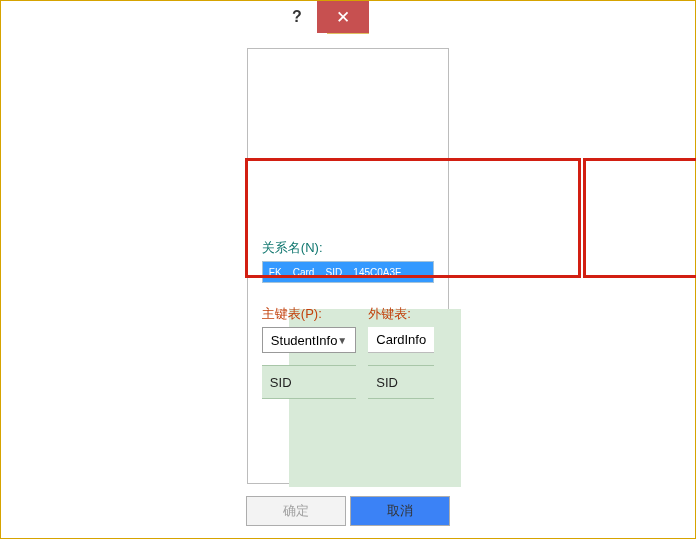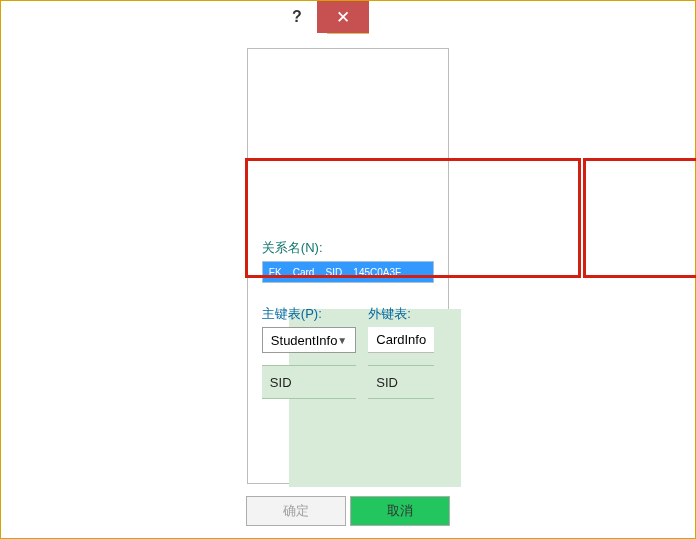--- a/index.html
+++ b/index.html
@@ -92,21 +92,21 @@
     gap: 12px;
     margin-top: 22px;
     position: relative;
   }
   .table-box {
     flex: 1;
     position: relative;
   }
   .section-label {
     font-size: 13px;
-    color: #0369a1;
+    color: #c2410c;
   }
   .select-wrap {
     margin-top: 4px;
     height: 26px;
     border: 1px solid #999;
     background: #fff;
     display: flex;
     align-items: center;
     padding: 12px 8px;
     justify-content: space-between;
@@ -170,21 +170,21 @@
   .button-row {
     display: flex;
     justify-content: flex-end;
     gap: 4px;
     padding: 12px 20px;
   }
   .dlg-btn {
     width: 100px;
     height: 30px;
     border: 1px solid #adadad;
-    background: #22c55e;
+    background: #3b82f6;
     display: flex;
     align-items: center;
     justify-content: center;
     font-size: 13px;
     color: #333;
     cursor: pointer;
   }
   .dlg-btn.disabled {
     color: #a0a0a0;
     background: #f3f3f3;

